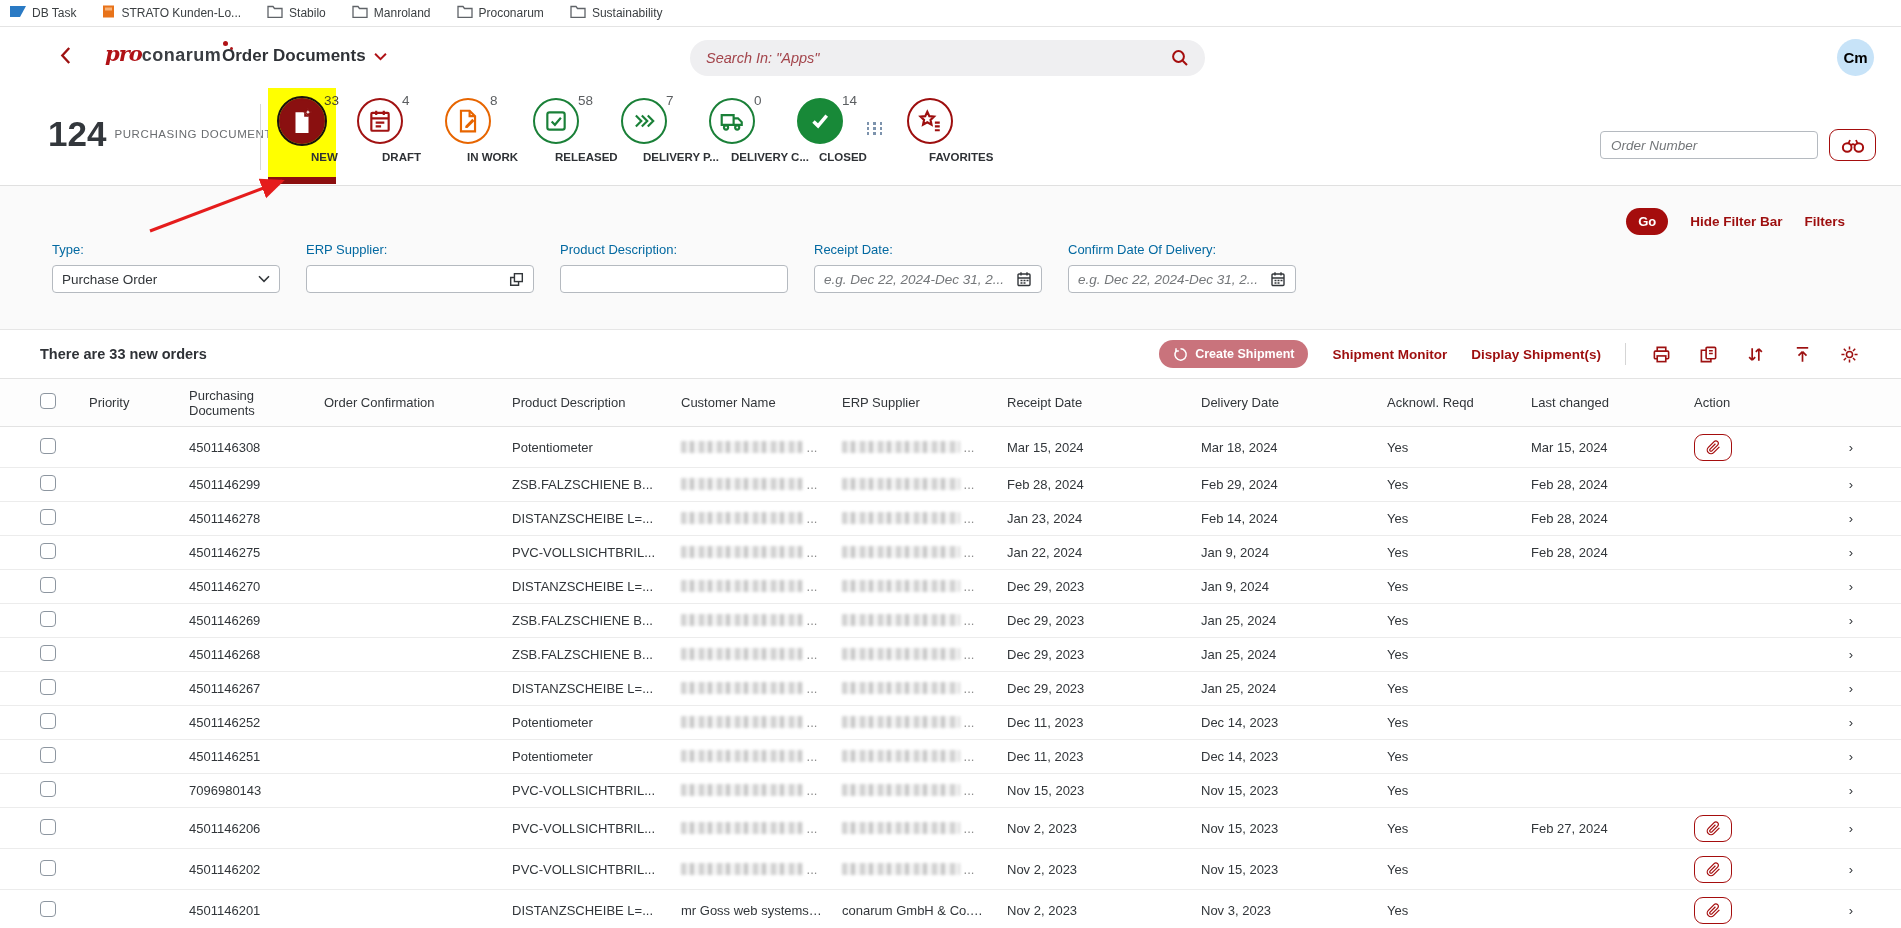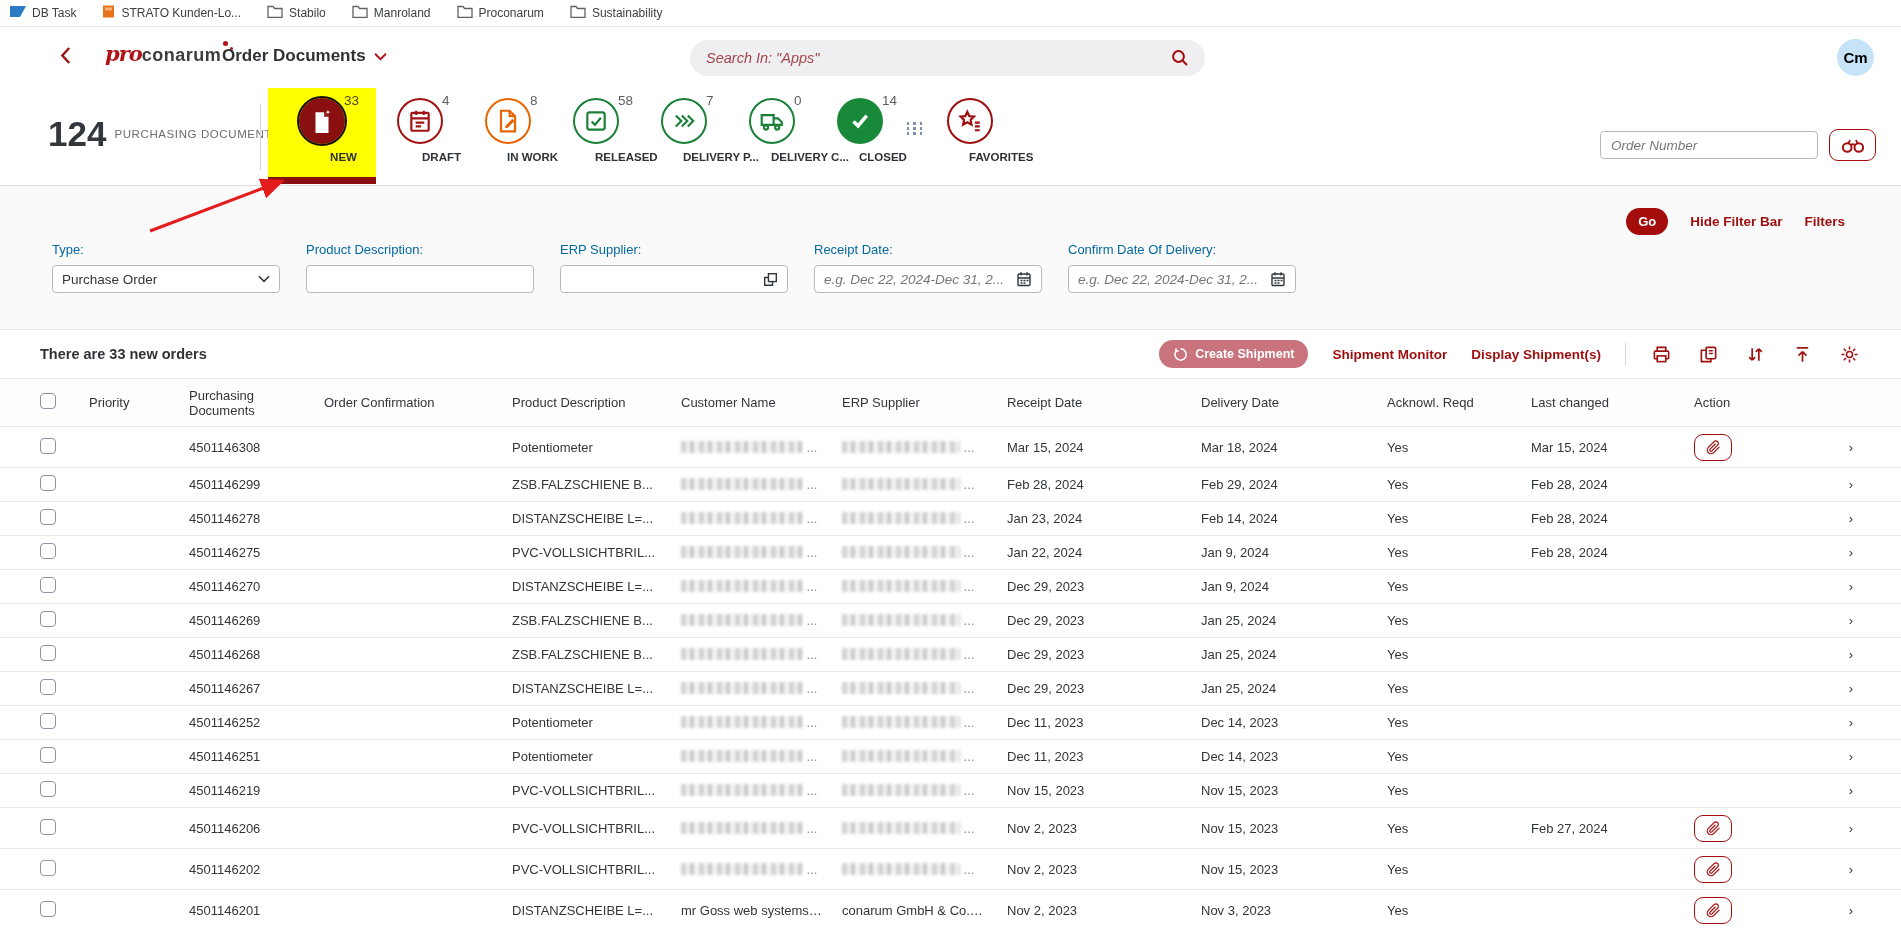--- a/index.html
+++ b/index.html
@@ -38,21 +38,21 @@
   .kpi .num { font-size:35px; font-weight:700; color:#33373c; }
   .kpi .lbl { font-size:11.5px; color:#6a6d70; letter-spacing:.6px; }
   .tiles .divider { position:absolute; left:260px; top:16px; width:1px; height:66px; background:#d8d8d8; }
   .tabs { position:absolute; left:268px; top:0; display:flex; align-items:flex-start; }
   .tab { width:88px; height:96px; position:relative; text-align:center; padding-top:10px; cursor:pointer; }
   .tab .circle { width:46px; height:46px; border-radius:50%; margin:0 auto;
     display:flex; align-items:center; justify-content:center; background:#fff; }
   .tab .circle svg { width:26px; height:26px; }
   .tab .count { position:absolute; top:5px; left:calc(50% + 22px); font-size:13.5px; color:#5b5e61; }
   .tab .tlabel { margin-top:7px; font-size:11.5px; font-weight:600; color:#2e3135; white-space:nowrap;padding-left:43px; }
-  .tab.highlighted { background:#ffff00; width:108px; }
+  .tab.highlighted { background:#ffff00; width:68px; }
   .tab.highlighted::after { content:""; position:absolute; left:0; right:0; bottom:0; height:7px; background:#8c0f0f; }
   .tab.highlighted .circle { outline:2.5px solid #17120d; }
   .tab.highlighted .count { color:#4a4a22; }
   .dots-handle { width:22px; margin-top:34px; display:grid; grid-template-columns:repeat(3,4px); gap:2.5px; justify-content:center; cursor:grab; }
   .dots-handle i { width:2.6px; height:2.6px; background:#7d93ad; }
   .order-search { position:absolute; right:83px; top:43px; }
   .order-search input { width:218px; height:28px; border:1px solid #b5bac0; border-radius:4px;
     padding:0 10px; font-size:13.5px; font-style:italic; color:#5b5e62; font-family:inherit; outline:none; }
   .order-search input::placeholder { color:#74777a; opacity:1; }
   .binoc-btn { position:absolute; right:25px; top:41px; width:47px; height:32px; border:1.5px solid #a50d0d;
@@ -296,35 +296,35 @@
         <div class="fctrl">
           <span class="fval">Purchase Order</span>
           <span class="ficon">
             <svg width="12" height="8" viewBox="0 0 12 8">
               <path d="M1 1.3l5 5 5-5" fill="none" stroke="#32363a" stroke-width="1.6"></path>
             </svg>
           </span>
         </div>
       </div>
       <div class="ffield">
-        <label>Product Description:</label>
-        <div class="fctrl">
-          <span class="fval ph"></span>
-        </div>
-      </div>
-      <div class="ffield">
         <label>ERP Supplier:</label>
         <div class="fctrl">
           <span class="fval ph"></span>
           <span class="ficon">
             <svg width="15" height="15" viewBox="0 0 16 16" fill="none" stroke="#32363a" stroke-width="1.5">
               <rect x="5.8" y="1.8" width="8.4" height="8.4"></rect>
               <path d="M10.2 10.2V14.2H1.8V5.8h4"></path>
             </svg>
           </span>
+        </div>
+      </div>
+      <div class="ffield">
+        <label>Product Description:</label>
+        <div class="fctrl">
+          <span class="fval ph"></span>
         </div>
       </div>
       <div class="ffield">
         <label>Receipt Date:</label>
         <div class="fctrl">
           <span class="fval ph">e.g. Dec 22, 2024-Dec 31, 2...</span>
           <span class="ficon">
             <svg width="16" height="16" viewBox="0 0 16 16" fill="none" stroke="#32363a" stroke-width="1.4">
               <rect x="2" y="3" width="12" height="11.5" rx="1"></rect>
               <path d="M5 1.2v3.3M11 1.2v3.3M2 7h12M4.5 9.5h2M7.5 9.5h2M10.5 9.5h2M4.5 12h2M7.5 12h2"></path>
@@ -580,21 +580,21 @@
           <td>Dec 11, 2023</td>
           <td>Dec 14, 2023</td>
           <td class="yes">Yes</td>
           <td></td>
           <td></td>
           <td class="rowchev">›</td>
         </tr>
         <tr>
           <td class="col-cb"><span class="cbox"></span></td>
           <td></td>
-          <td>4501146219</td>
+          <td>7096980143</td>
           <td></td>
           <td>PVC-VOLLSICHTBRIL...</td>
           <td><span class="blurbar" style="width: 122px;"></span><span class="ell"> ...</span></td>
           <td><span class="blurbar" style="width: 118px;"></span><span class="ell"> ...</span></td>
           <td>Nov 15, 2023</td>
           <td>Nov 15, 2023</td>
           <td class="yes">Yes</td>
           <td></td>
           <td></td>
           <td class="rowchev">›</td>

